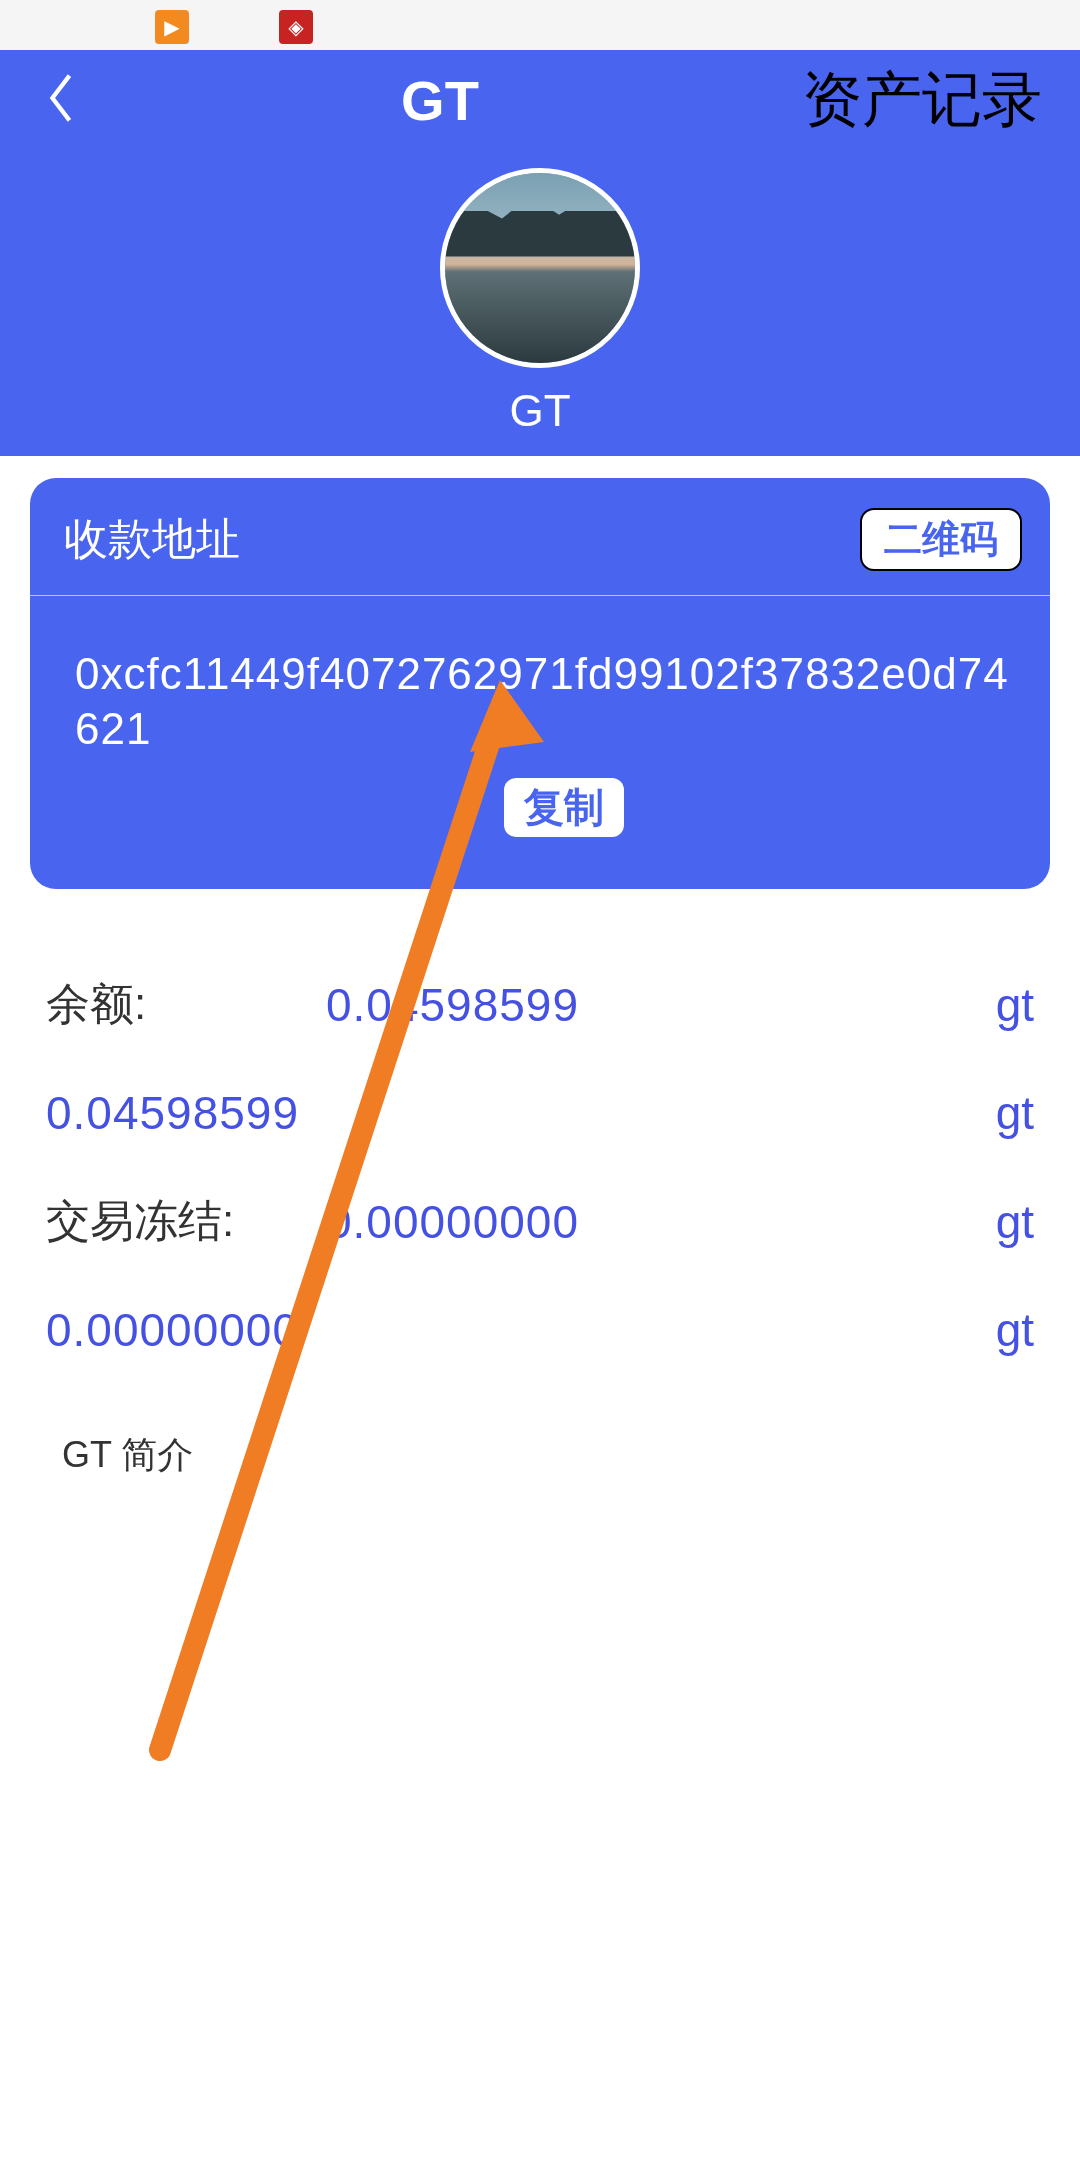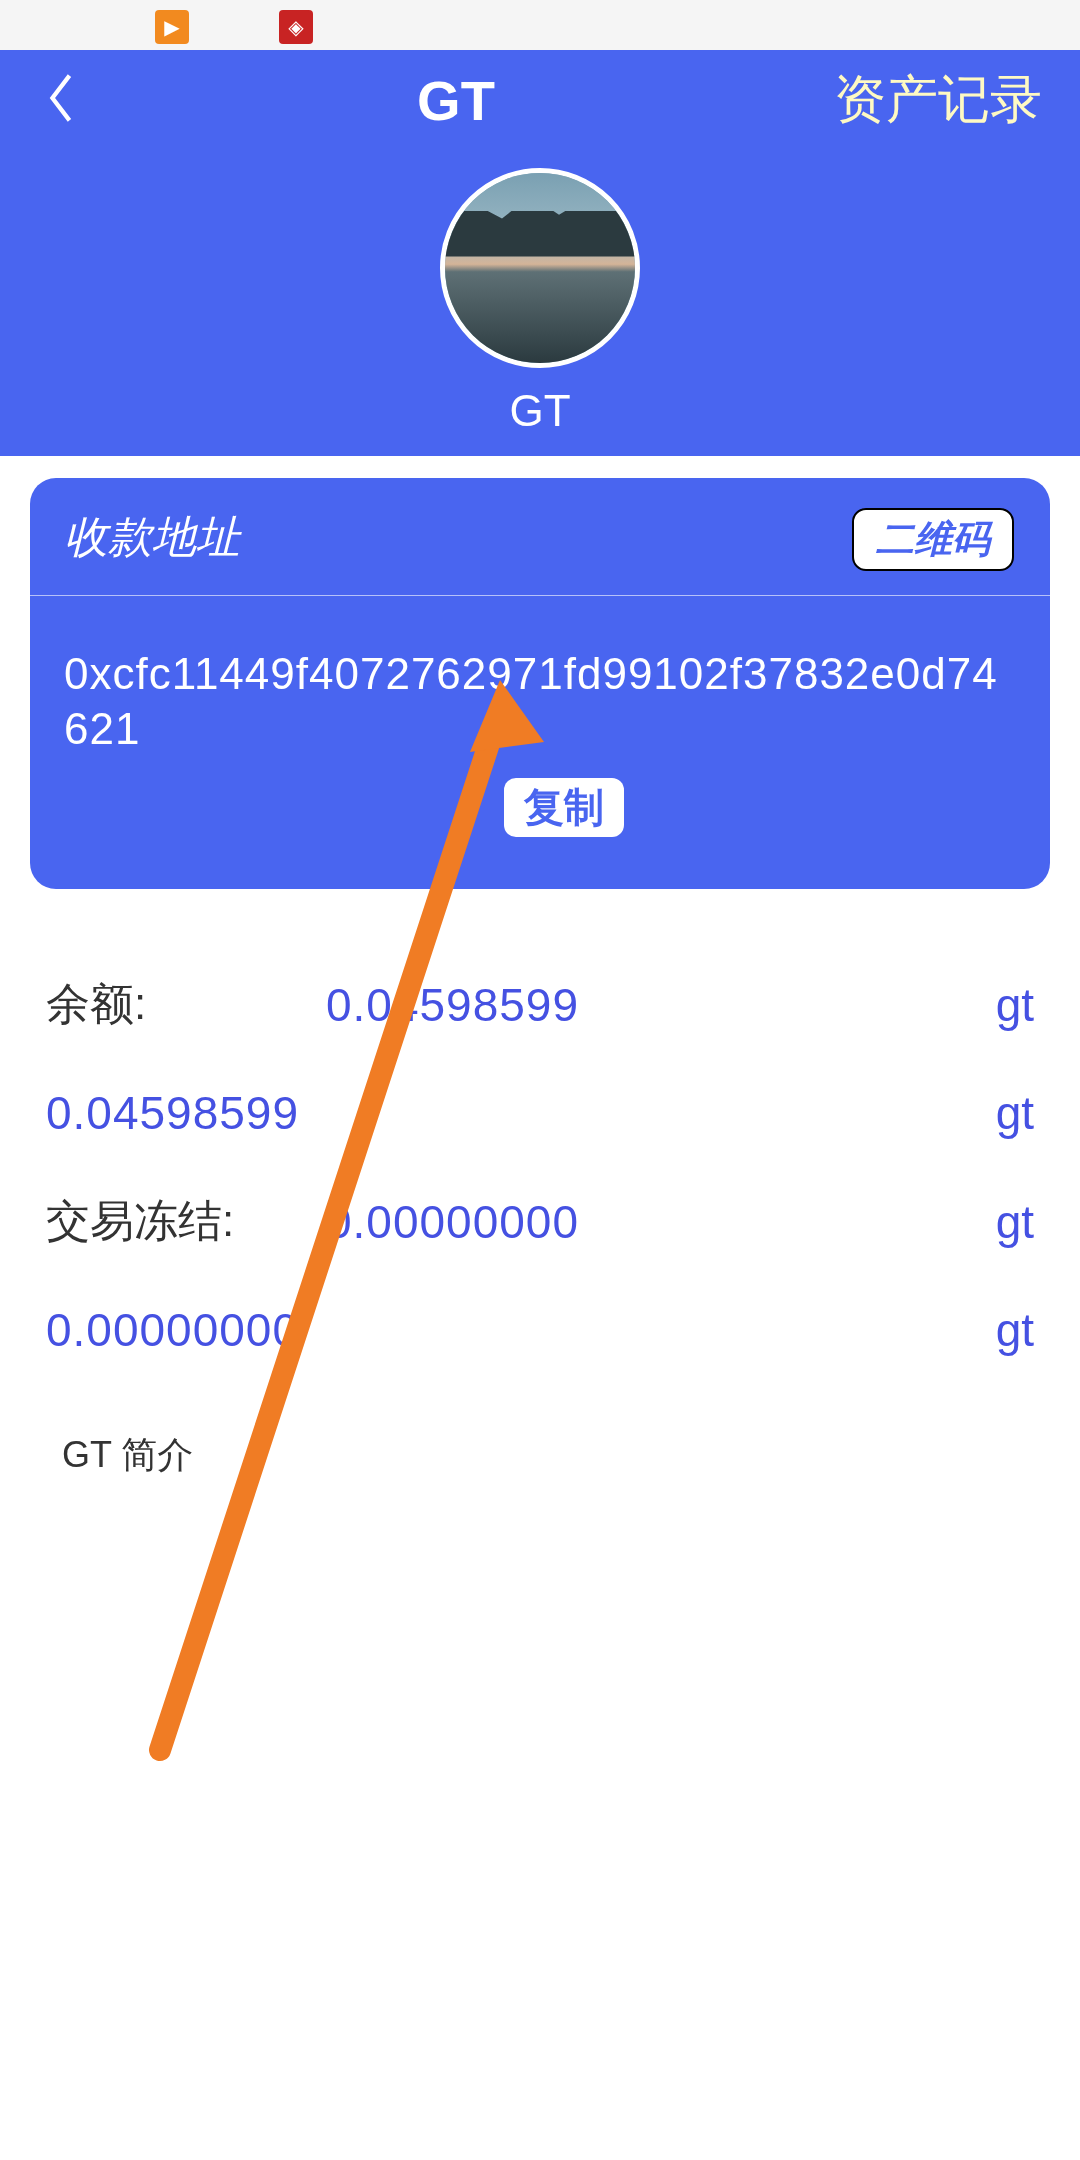--- a/index.html
+++ b/index.html
@@ -56,22 +56,22 @@
       justify-content: space-between;
       padding: 0 38px 0 46px;
     }
     .back-icon svg { width: 32px; height: 54px; stroke: #fff; stroke-width: 4; fill: none; }
     .title {
       font-size: 56px;
       font-weight: 700;
       color: #fff;
     }
     .top-action {
-      font-size: 52px;
-      color: #fef9c3;
+      font-size: 60px;
+      color: #000000;
     }
     .avatar-wrap {
       display: flex;
       flex-direction: column;
       align-items: center;
       margin-top: 18px;
     }
     .avatar {
       width: 200px; height: 200px;
       border-radius: 50%;
@@ -91,41 +91,42 @@
     
     .card {
       margin: 22px 30px 0;
       background: #4965f0;
       border-radius: 26px;
       color: #fff;
       padding: 0 0 52px 0;
     }
     .card-head {
       display: flex;
+      align-items: center;
       justify-content: space-between;
-      padding: 30px 36px 24px 34px;
+      padding: 30px 28px 24px 34px;
       border-bottom: 1px solid rgba(255,255,255,0.6);
-      font-style: italic;
     }
     .card-head-title { font-size: 44px; }
     .pill {
       background: #ffffff;
       color: #4965f0;
       font-size: 38px;
       font-weight: 600;
       padding: 4px 22px;
       border-radius: 14px;
       border: 2px solid #000000;
     }
     .addr {
       padding: 50px 34px 16px;
       font-size: 44px;
       line-height: 1.25;
       word-break: break-all;
       letter-spacing: 1px;
+      margin-left: 11px;
     }
     .copy-row {
       display: flex;
       justify-content: center;
       margin-top: 6px;
       padding-left: 48px;
     }
     .copy-btn {
       background: #ffffff;
       color: #4965f0;

